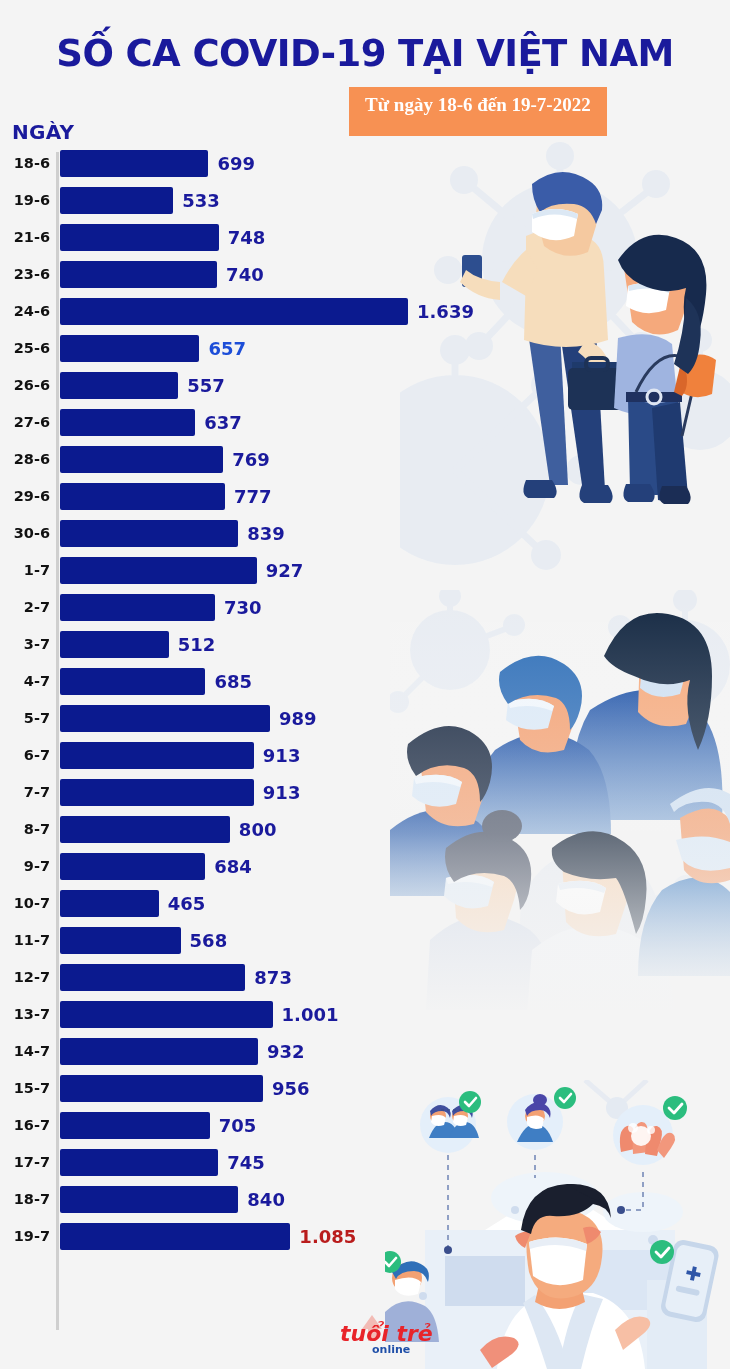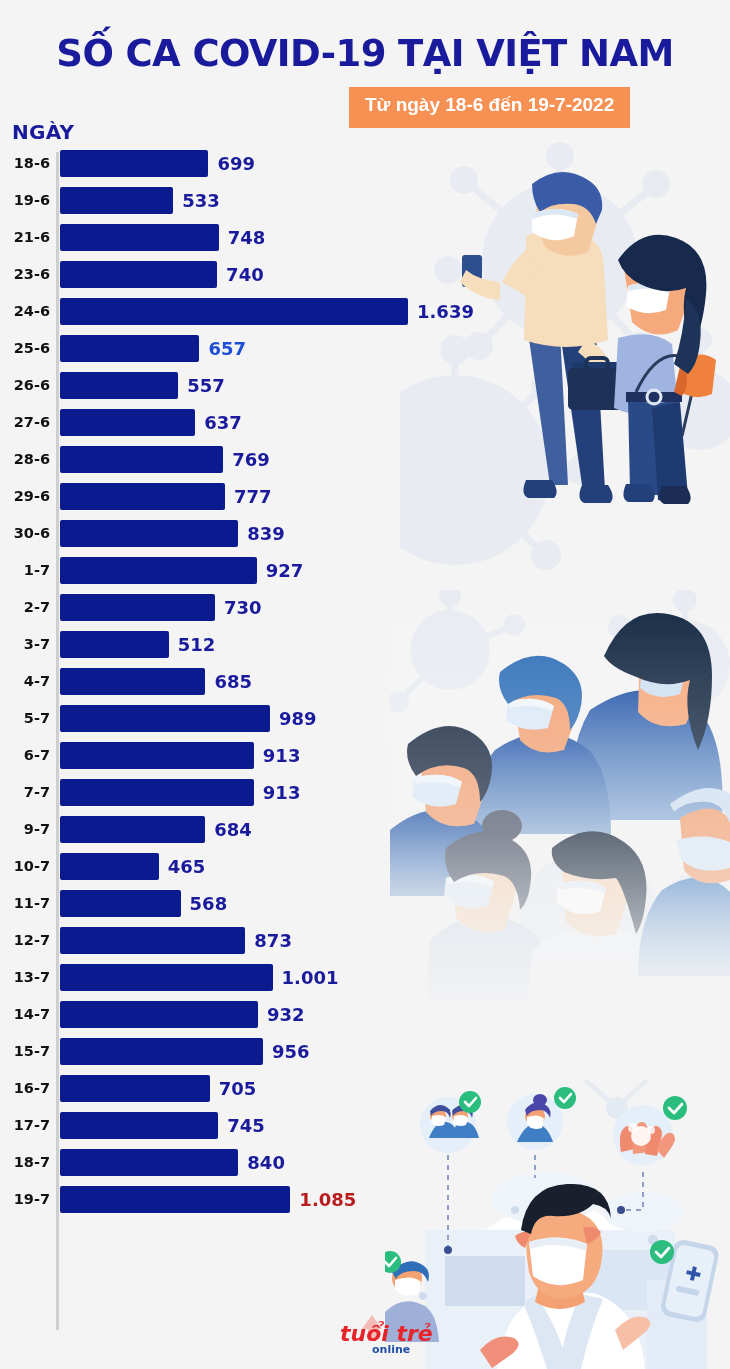--- a/index.html
+++ b/index.html
@@ -23,22 +23,22 @@
     position:absolute;top:22px;left:0;width:730px;text-align:center;
     font-size:37px;font-weight:bold;letter-spacing:-0.6px;
     color:#1a1a9c;font-family:"DejaVu Sans", sans-serif;
     white-space:nowrap;
     margin-top:10px;
   }
   .datebadge{
     position:absolute;top:87px;left:349px;
     background:#f79153;color:#ffffff;
     font-size:19px;font-weight:bold;
-    padding:7px 16px 12px 16px;
-    font-family:Liberation Sans, sans-serif;
+    padding:7px 16px 20px 16px;
+    font-family:Liberation Serif, serif;
     white-space:nowrap;
   }
   .axis-caption{
     position:absolute;left:12px;top:120px;
     font-size:20px;font-weight:bold;color:#1a1a9c;
     font-family:"DejaVu Sans", sans-serif;letter-spacing:0.3px;
   }
 
   
   #chart{position:absolute;left:0;top:150px;width:730px;}
@@ -440,20 +440,25 @@
           <div class="row-label">6-7</div>
           <div class="bar" style="width: 193.852px; background: rgb(11, 26, 143);"></div>
           <div class="bar-value" style="left: 262.852px; color: rgb(26, 26, 156);">913</div>
         </div>
         <div class="row">
           <div class="row-label">7-7</div>
           <div class="bar" style="width: 193.852px; background: rgb(11, 26, 143);"></div>
           <div class="bar-value" style="left: 262.852px; color: rgb(26, 26, 156);">913</div>
         </div>
         <div class="row">
+          <div class="row-label">8-7</div>
+          <div class="bar" style="width: 169.86px; background: rgb(11, 26, 143);"></div>
+          <div class="bar-value" style="left: 238.86px; color: rgb(26, 26, 156);">800</div>
+        </div>
+        <div class="row">
           <div class="row-label">9-7</div>
           <div class="bar" style="width: 145.23px; background: rgb(11, 26, 143);"></div>
           <div class="bar-value" style="left: 214.23px; color: rgb(26, 26, 156);">684</div>
         </div>
         <div class="row">
           <div class="row-label">10-7</div>
           <div class="bar" style="width: 98.7309px; background: rgb(11, 26, 143);"></div>
           <div class="bar-value" style="left: 167.731px; color: rgb(26, 26, 156);">465</div>
         </div>
         <div class="row">

